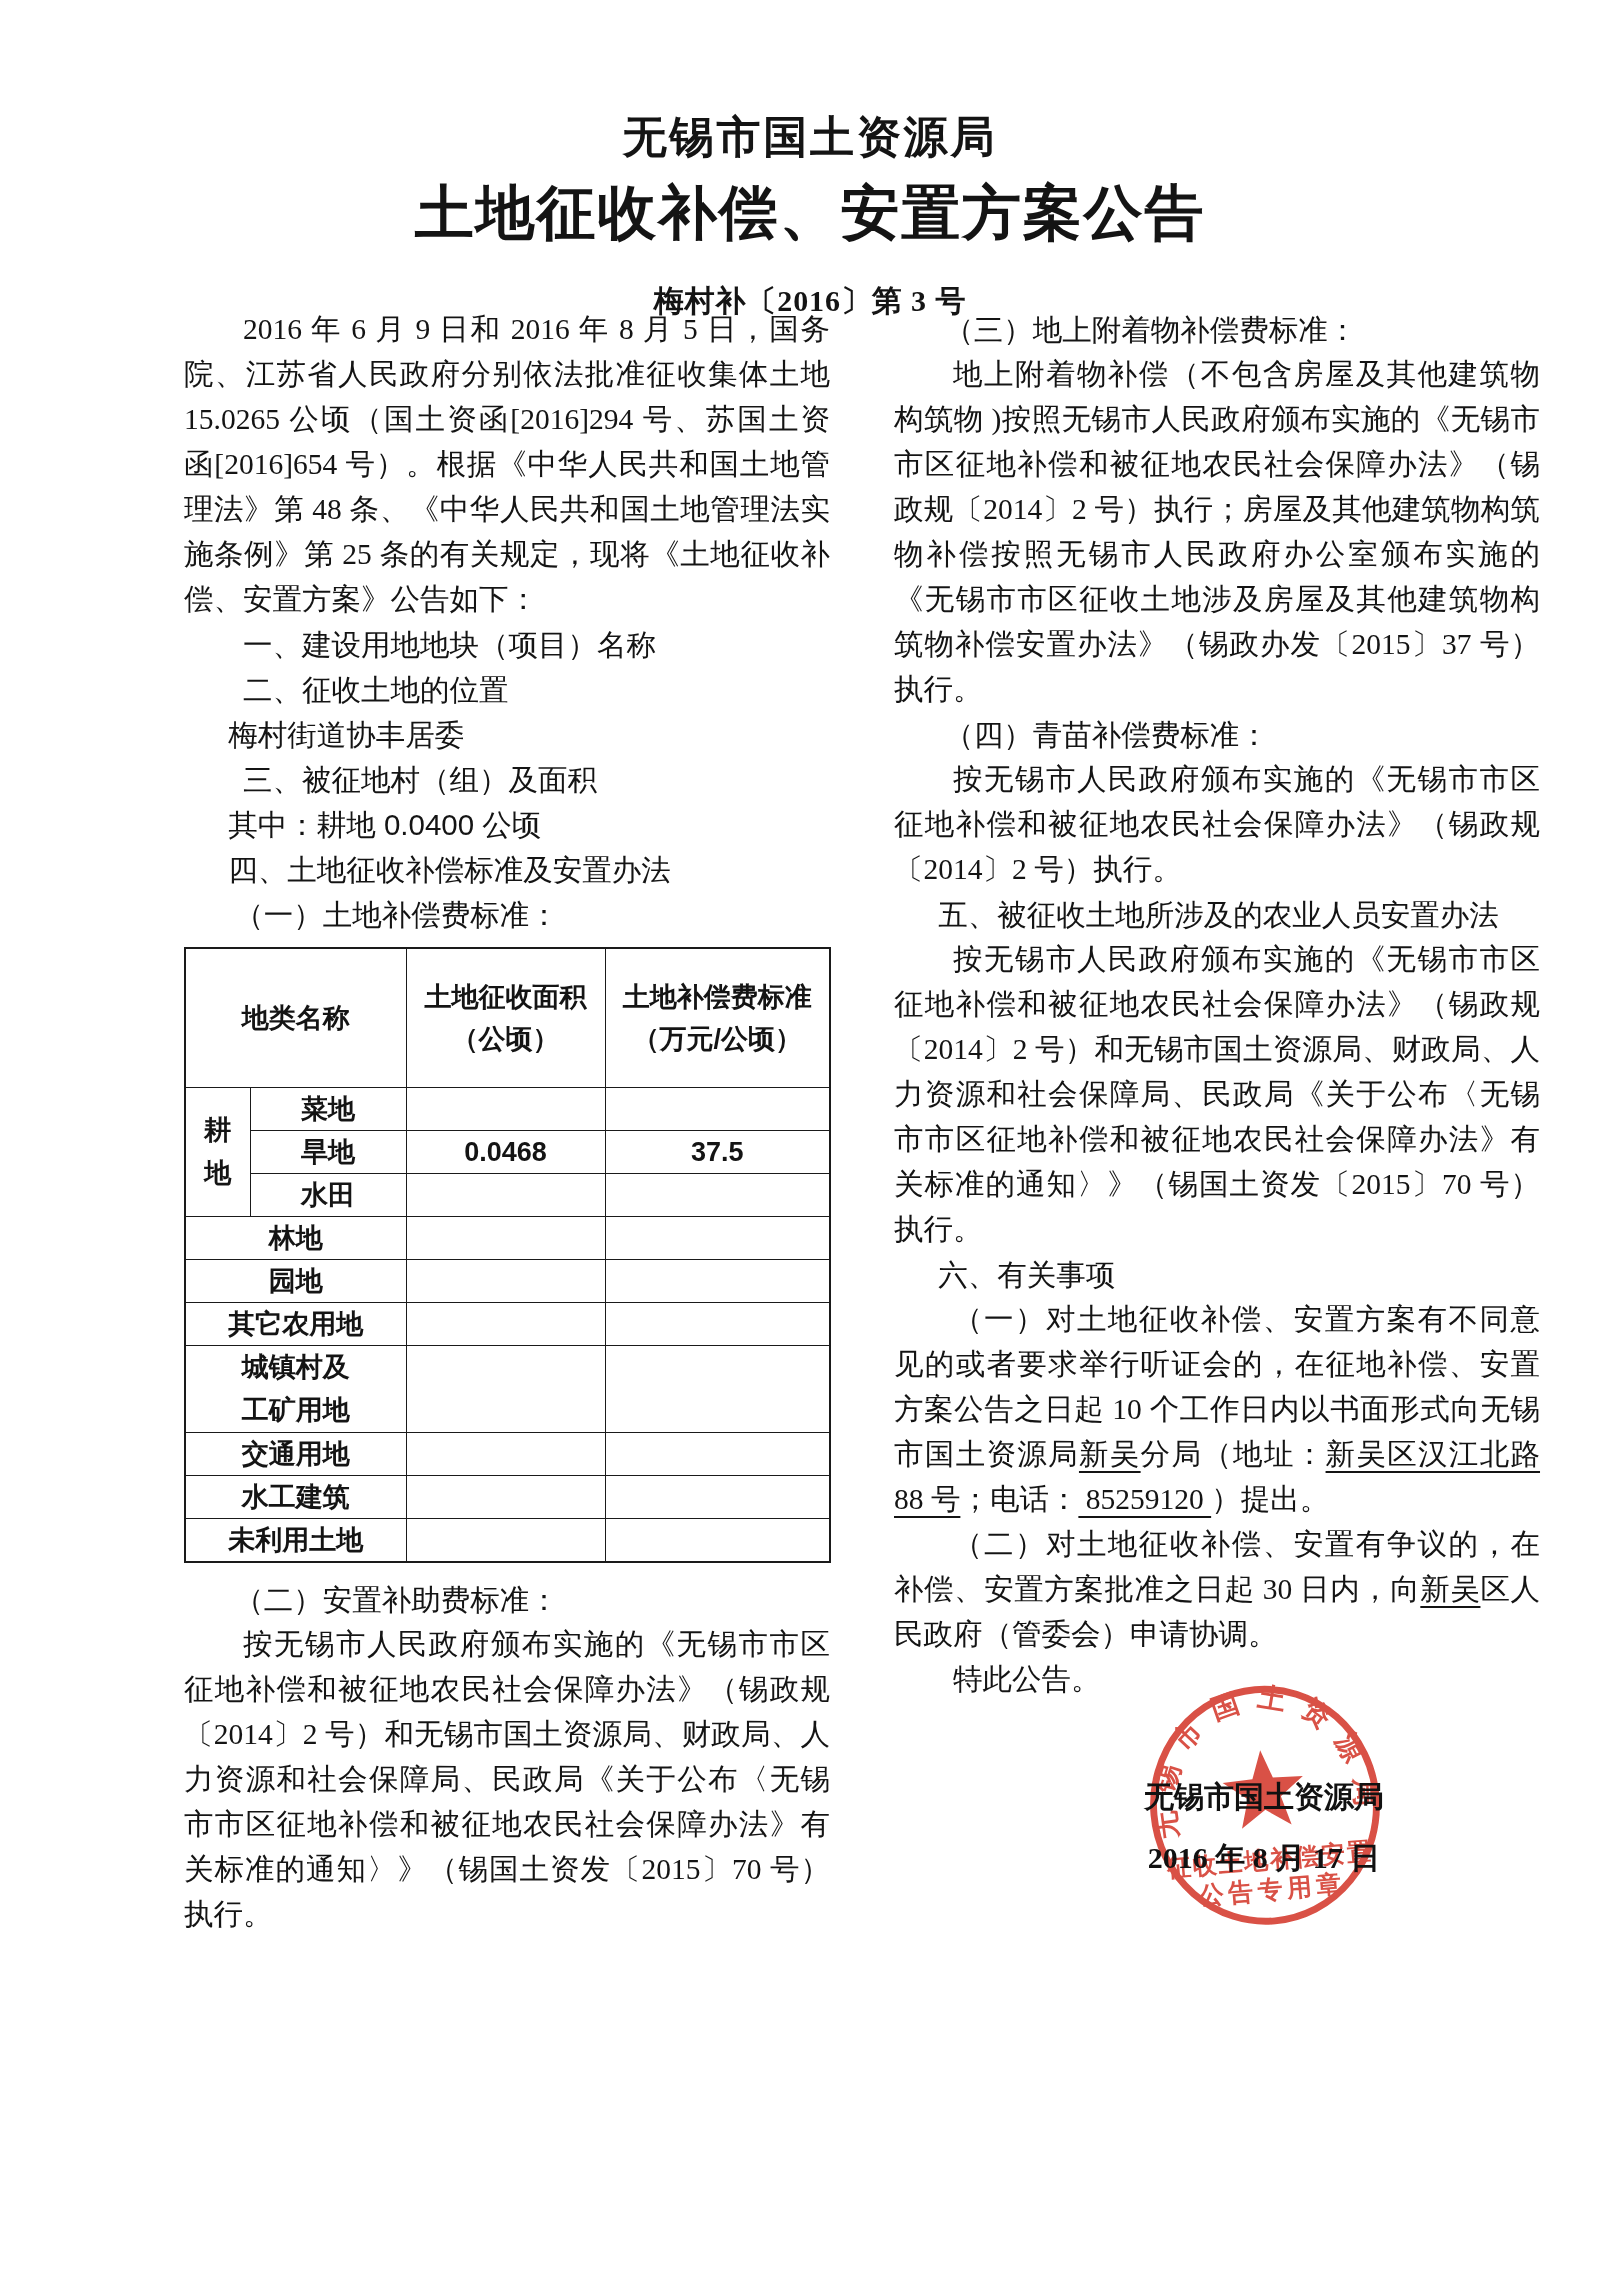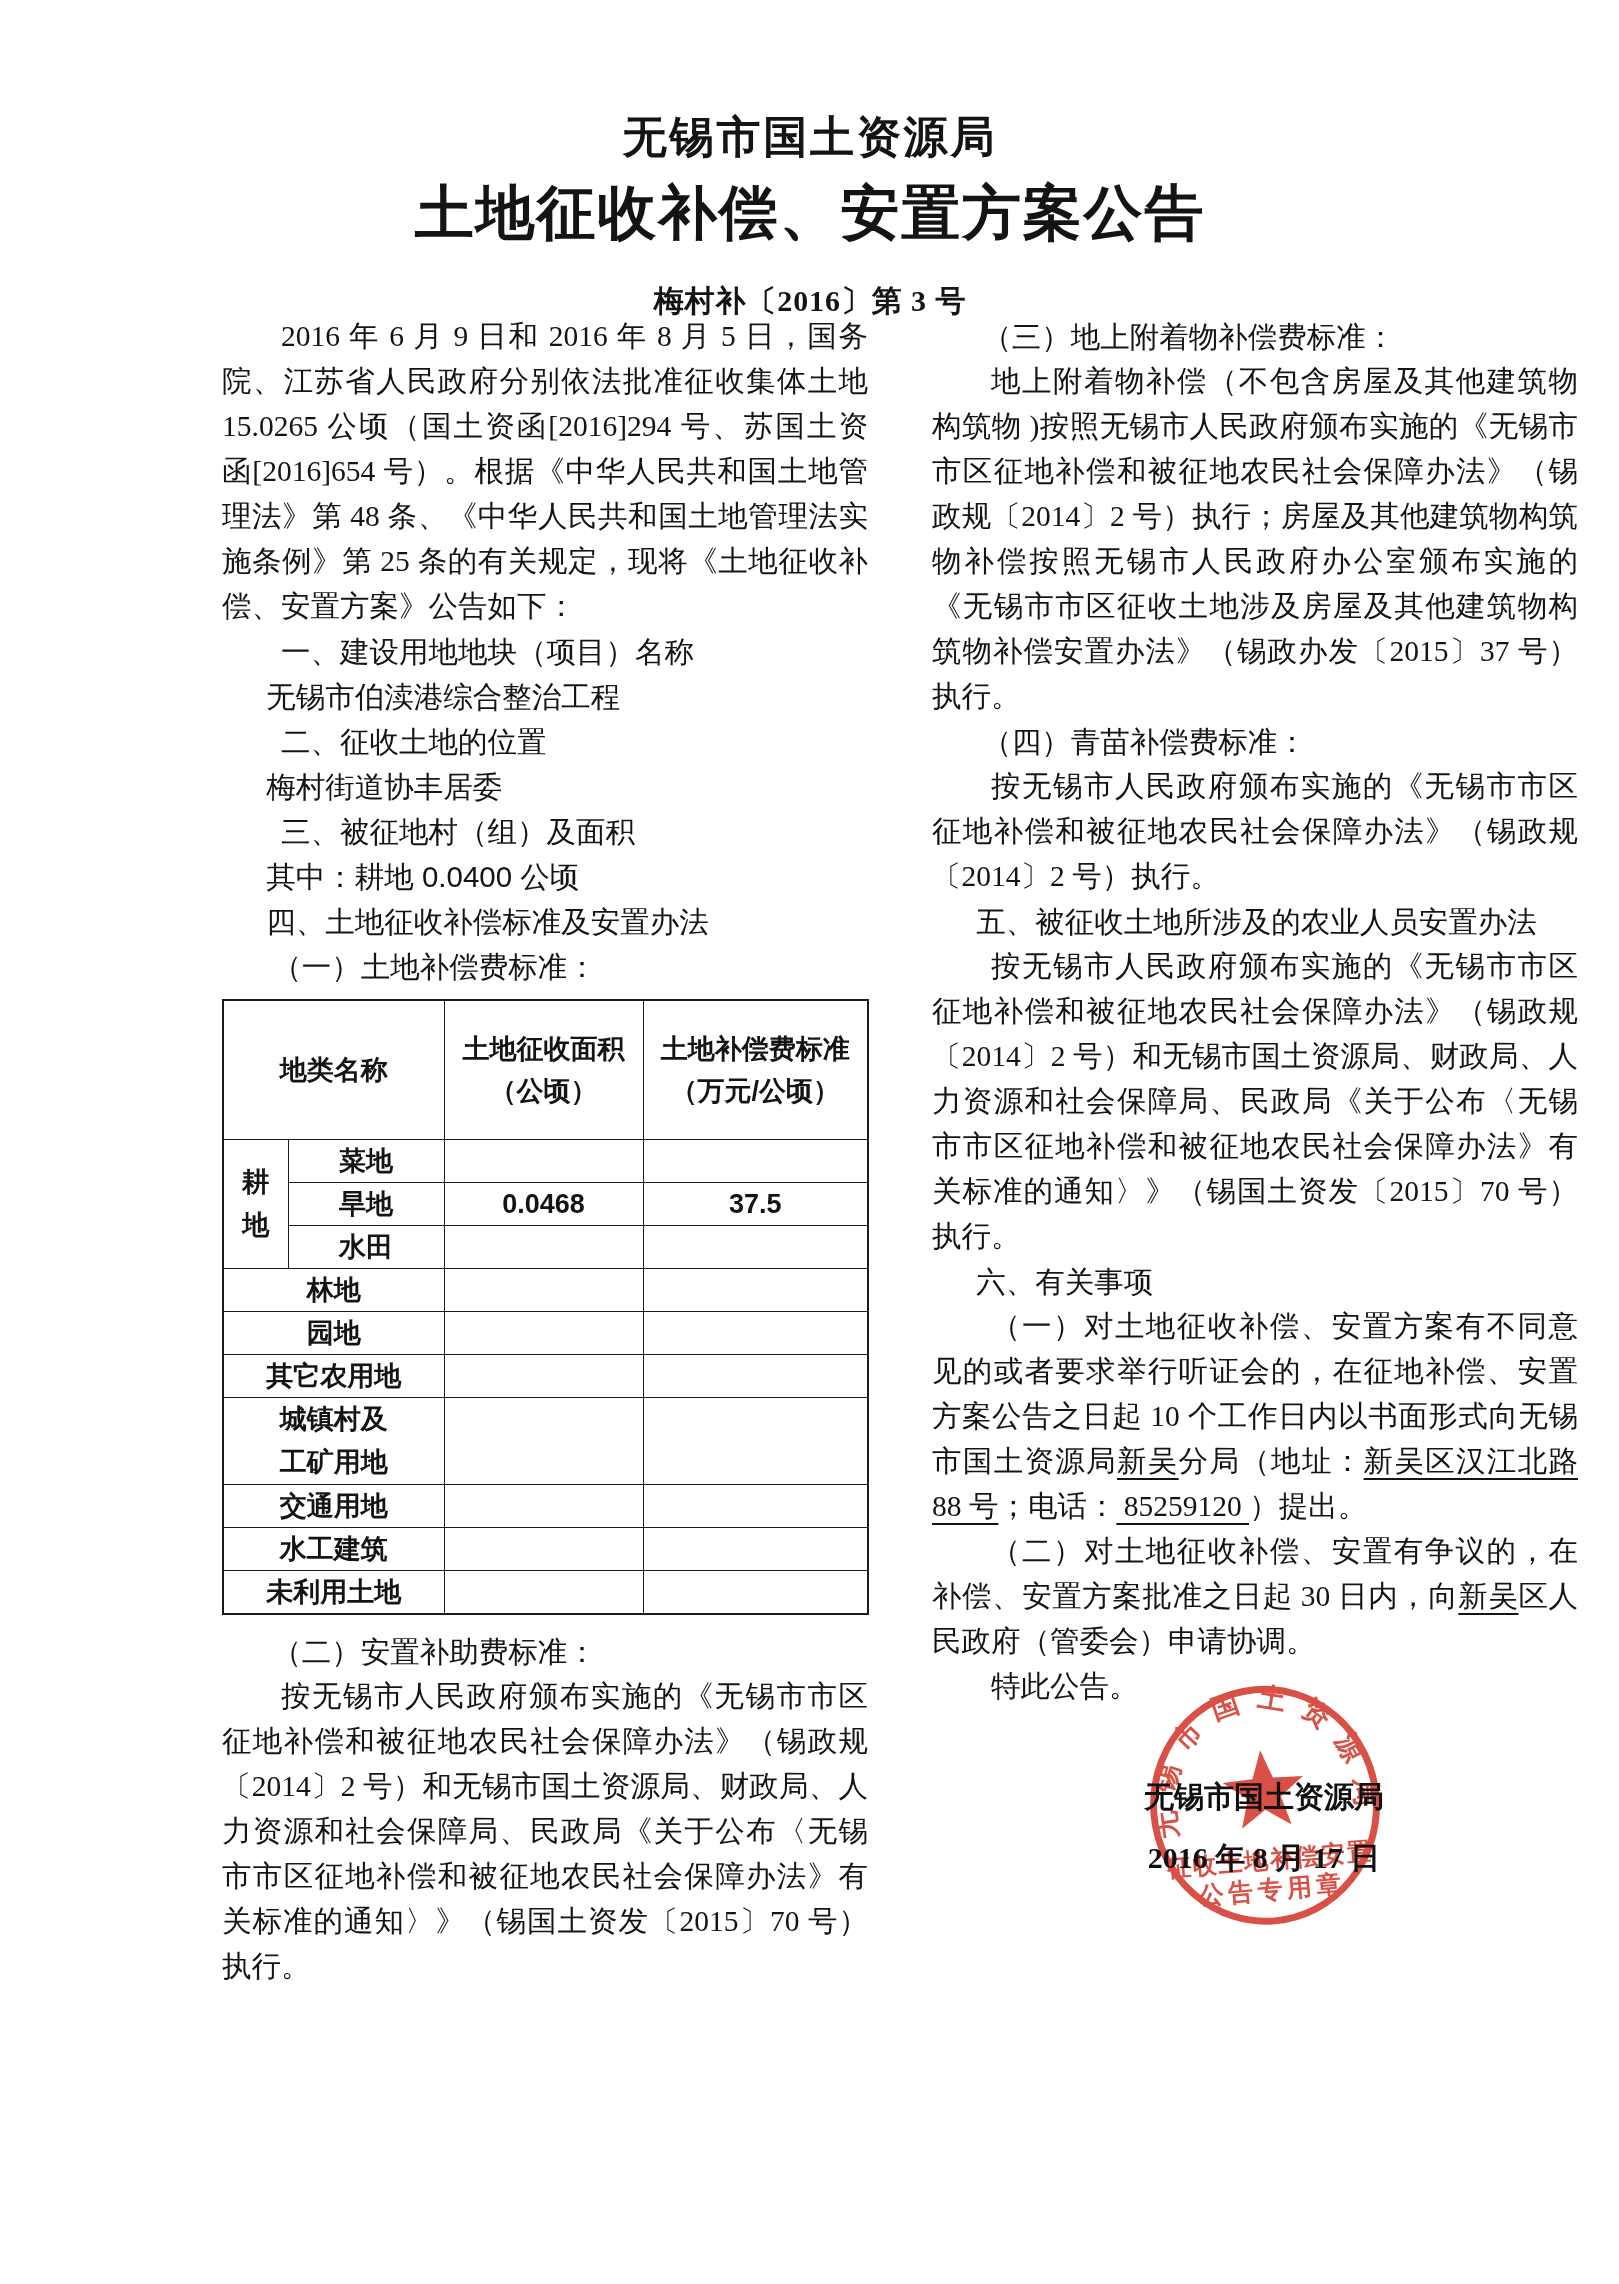--- a/index.html
+++ b/index.html
@@ -6,21 +6,21 @@
   .page {
     position:relative; width:1620px; height:2284px; background:#ffffff;
     font-family:"Liberation Serif", serif; color:#141414; overflow:hidden;
   }
   
   .title-block { position:absolute; top:108px; left:0; width:100%; text-align:center; }
   .title-1 { font-size:44px; font-weight:700; font-family:"Liberation Serif", serif; letter-spacing:2.8px; }
   .title-2 { font-size:59px; font-weight:700; letter-spacing:1.8px; margin-top:6.5px; }
   .doc-no  { font-size:30px; font-weight:700; margin-top:27px; letter-spacing:0.9px; }
   
-  .col { position:absolute; top:314px; width:646px;margin-left:38px; }
+  .col { position:absolute; top:307px; width:646px; }
   .col-left  { left:184px;  }
   .col-right { left:894px; }
   .col p, .col h3 {
     margin:0; font-size:29.5px; line-height:45px; text-align:justify;
     text-justify:inter-ideograph; font-weight:400;
   }
   .ind2   { text-indent:2em; }
   .ind15  { text-indent:1.5em; }
   .ind17  { text-indent:1.7em; }
   .hd { font-family:"Liberation Sans", sans-serif; font-weight:700; font-size:29px; }
@@ -61,21 +61,20 @@
 
   <div class="title-block">
     <div class="title-1">无锡市国土资源局</div>
     <div class="title-2">土地征收补偿、安置方案公告</div>
     <div class="doc-no">梅村补〔2016〕第 3 号</div>
   </div>
 
   <div class="col col-left">
     <p class="ind2">2016 年 6 月 9 日和 2016 年 8 月 5 日，国务院、江苏省人民政府分别依法批准征收集体土地 15.0265 公顷（国土资函[2016]294 号、苏国土资函[2016]654 号）。根据《中华人民共和国土地管理法》第 48 条、《中华人民共和国土地管理法实施条例》第 25 条的有关规定，现将《土地征收补偿、安置方案》公告如下：</p>
     <h3 class="hd ind2">一、建设用地地块（项目）名称</h3>
-    <p class="hd ind15">无锡市伯渎港综合整治工程</p>
     <h3 class="hd ind2">二、征收土地的位置</h3>
     <p class="hd ind15">梅村街道协丰居委</p>
     <h3 class="hd ind2">三、被征地村（组）及面积</h3>
     <p class="hd ind15">其中：耕地 0.0400 公顷</p>
     <h3 class="hd ind15">四、土地征收补偿标准及安置办法</h3>
     <h3 class="hd ind17">（一）土地补偿费标准：</h3>
 
     <table class="ctable">
       <colgroup>
         <col style="width:65px">

